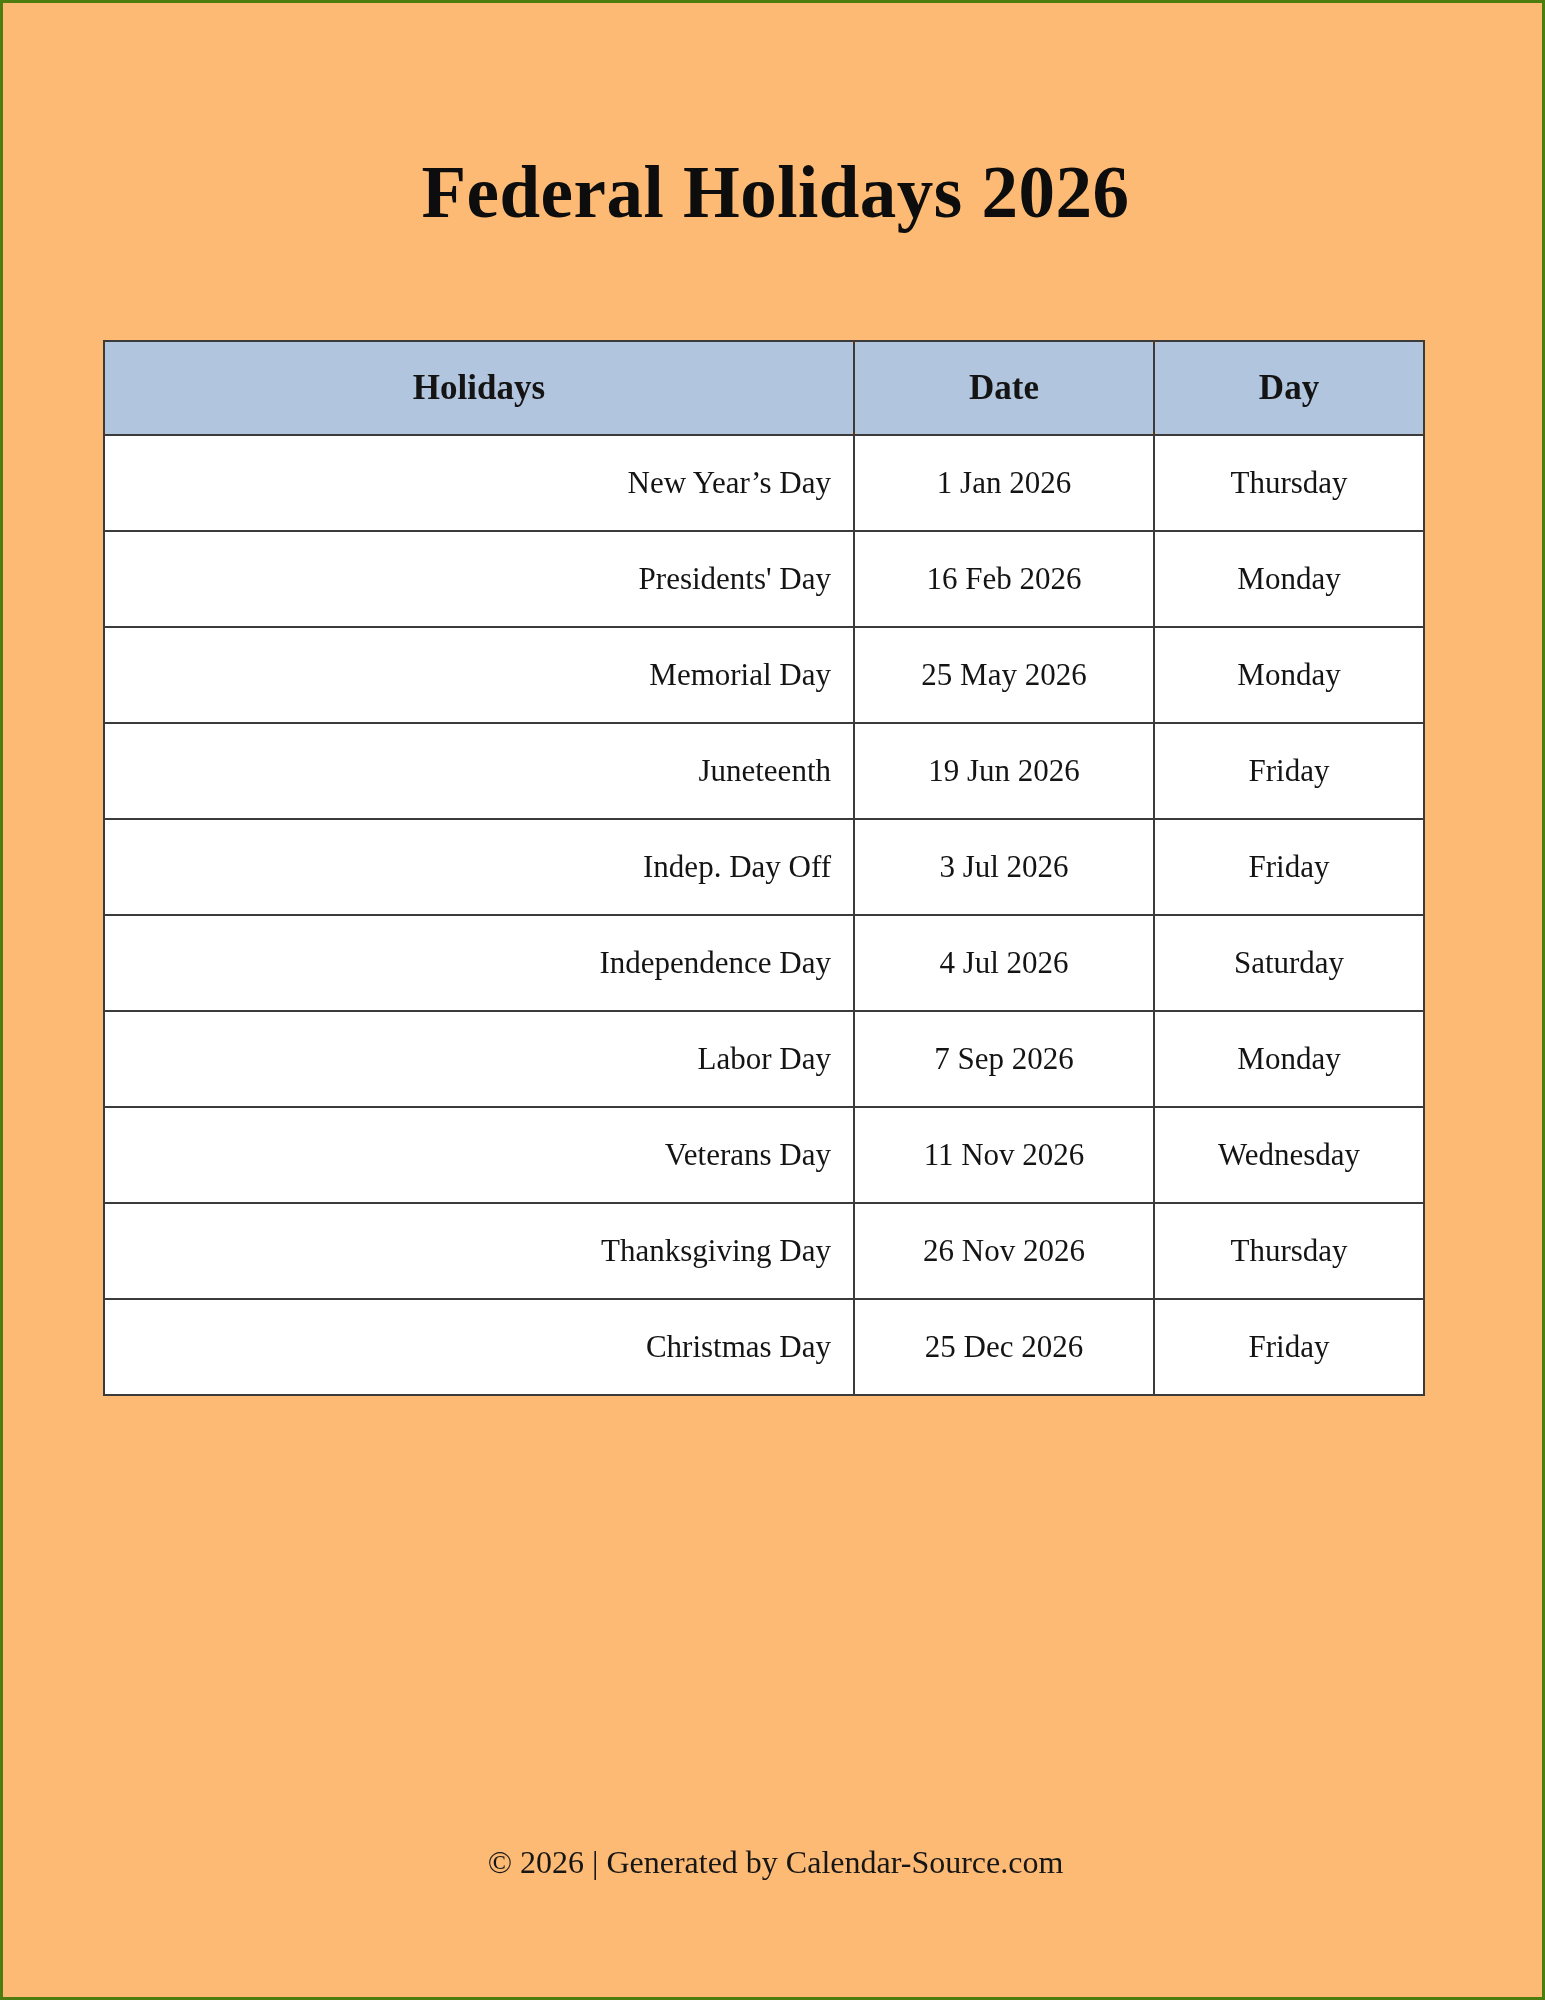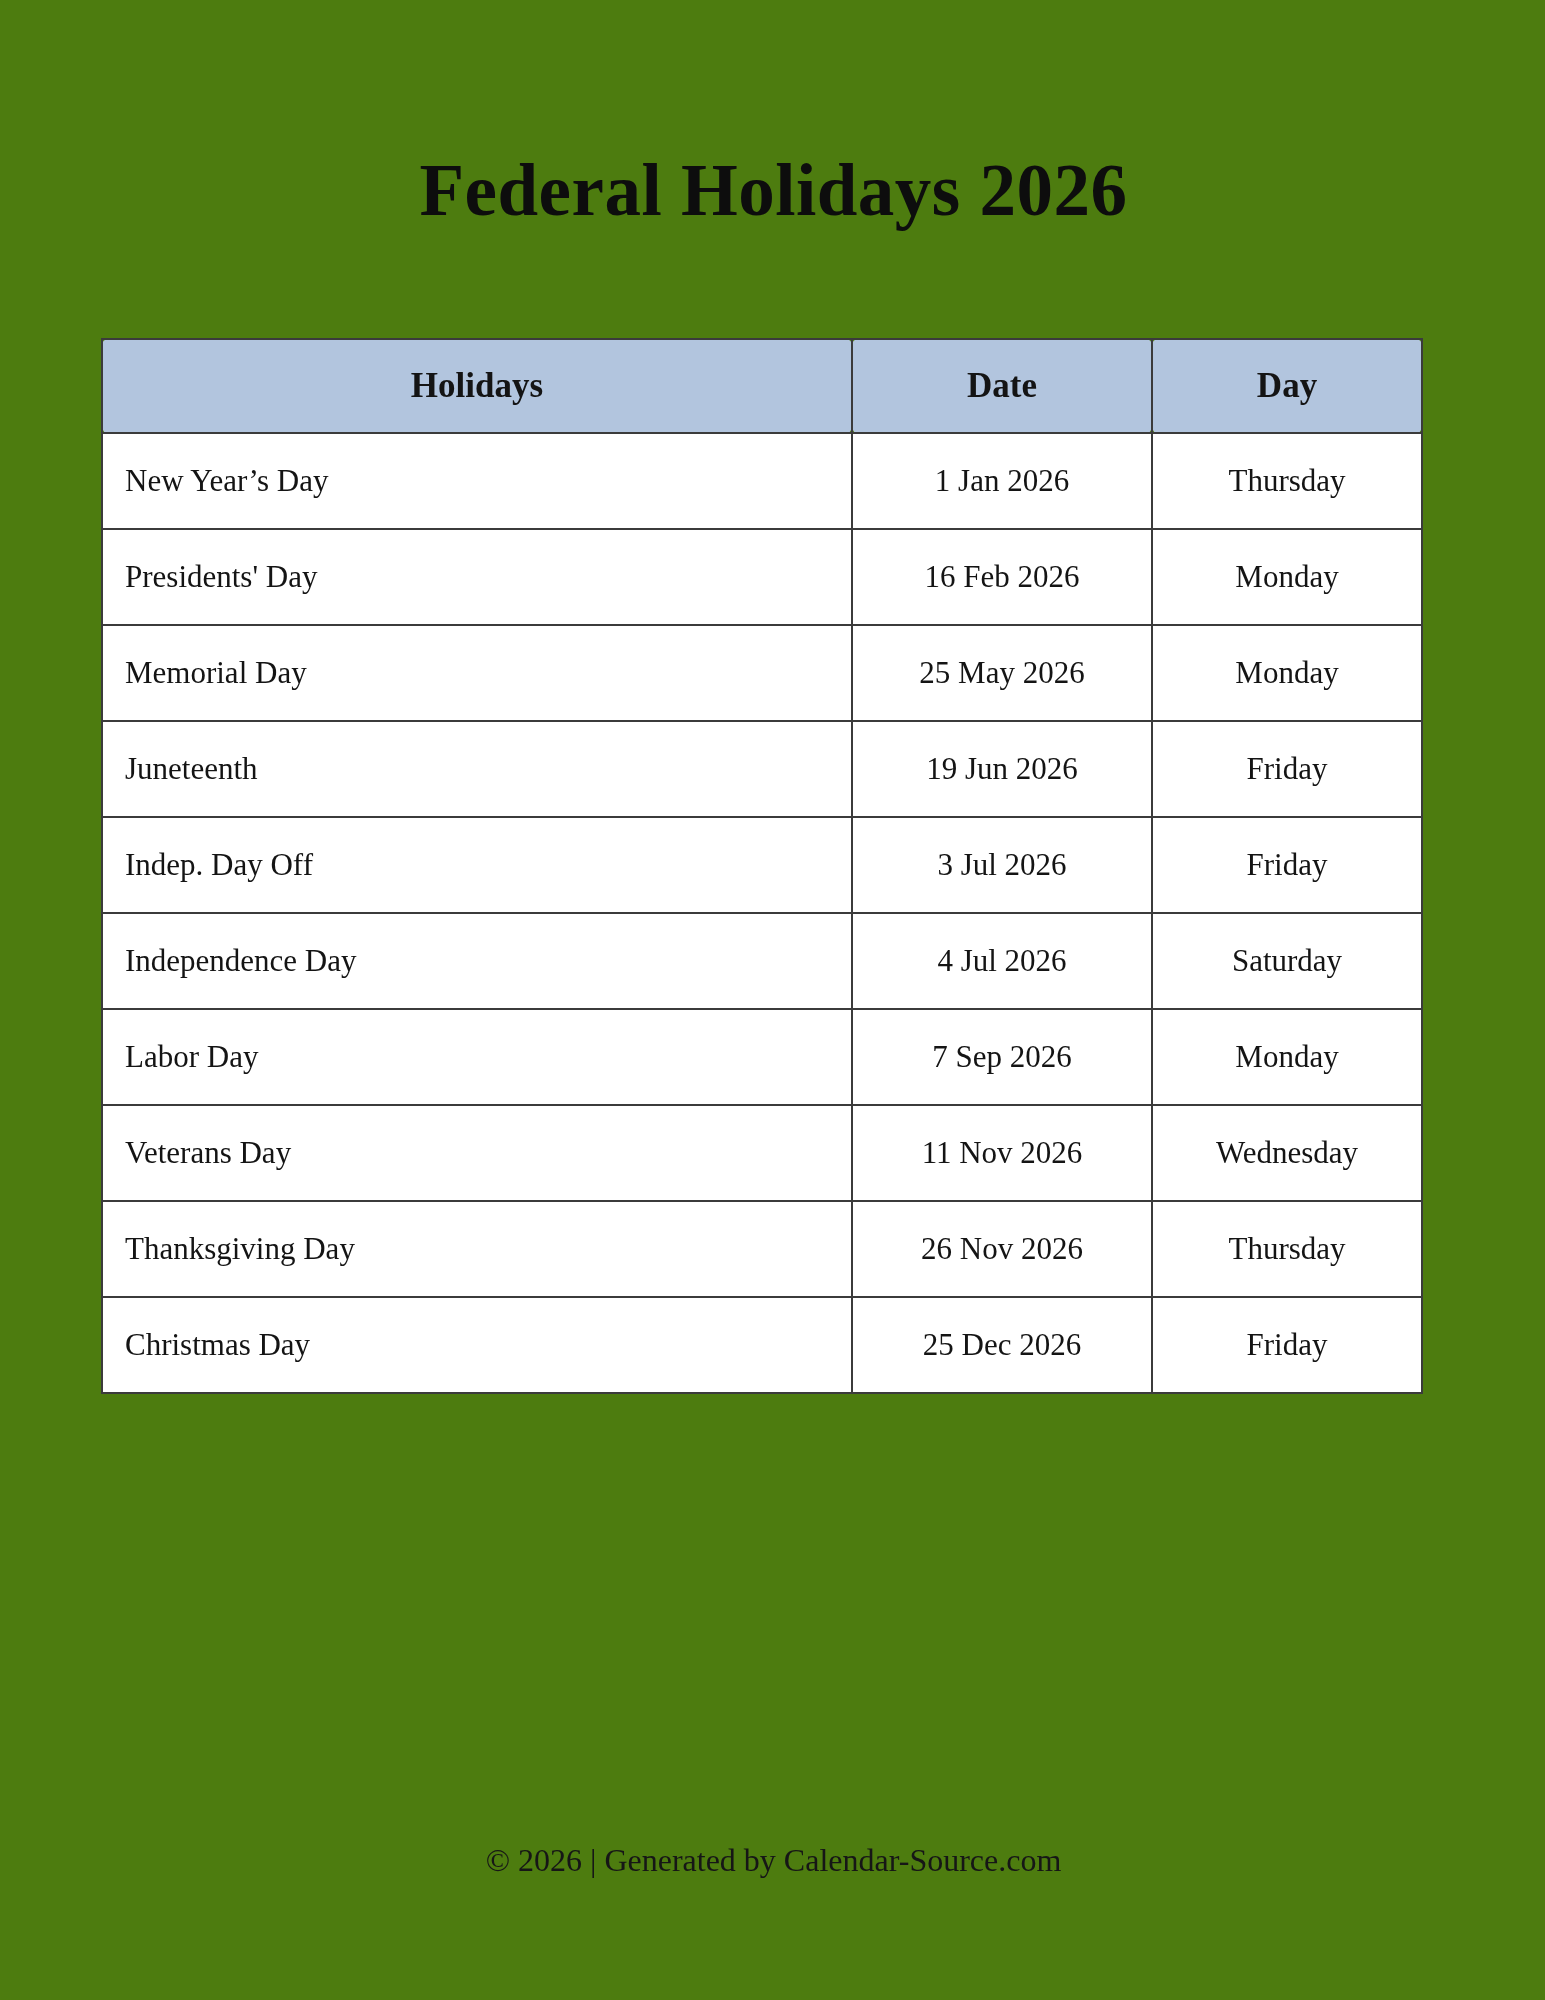--- a/index.html
+++ b/index.html
@@ -12,22 +12,22 @@
     height: 2000px;
     font-family: "Liberation Serif", "DejaVu Serif", serif;
     color: #141414;
     overflow: hidden;
   }
   #page {
     position: relative;
     width: 1545px;
     height: 2000px;
     box-sizing: border-box;
-    background: #4d7c0f;
-    border: 1px solid #4d7c0f;
+    background: #fdba74;
+    border: 3px solid #4d7c0f;
   }
   #page-title {
     position: absolute;
     top: 103px;
     left: 0;
     width: 1545px;
     text-align: center;
     font-size: 73px;
     font-weight: bold;
     letter-spacing: 0.5px;
@@ -61,21 +61,21 @@
   table.holiday-table thead th {
     background: #b2c5de;
     font-weight: bold;
     font-size: 35px;
     text-align: center;
     height: 92px;
     border-color: #3b3b3b;
     border-radius: 6px;
   }
   table.holiday-table td.cell-holiday {
-    text-align: left;
+    text-align: right;
   }
   table.holiday-table td.cell-date,
   table.holiday-table td.cell-day {
     text-align: center;
   }
   #page-footer {
     position: absolute;
     top: 1805px;
     left: 0;
     width: 1545px;

